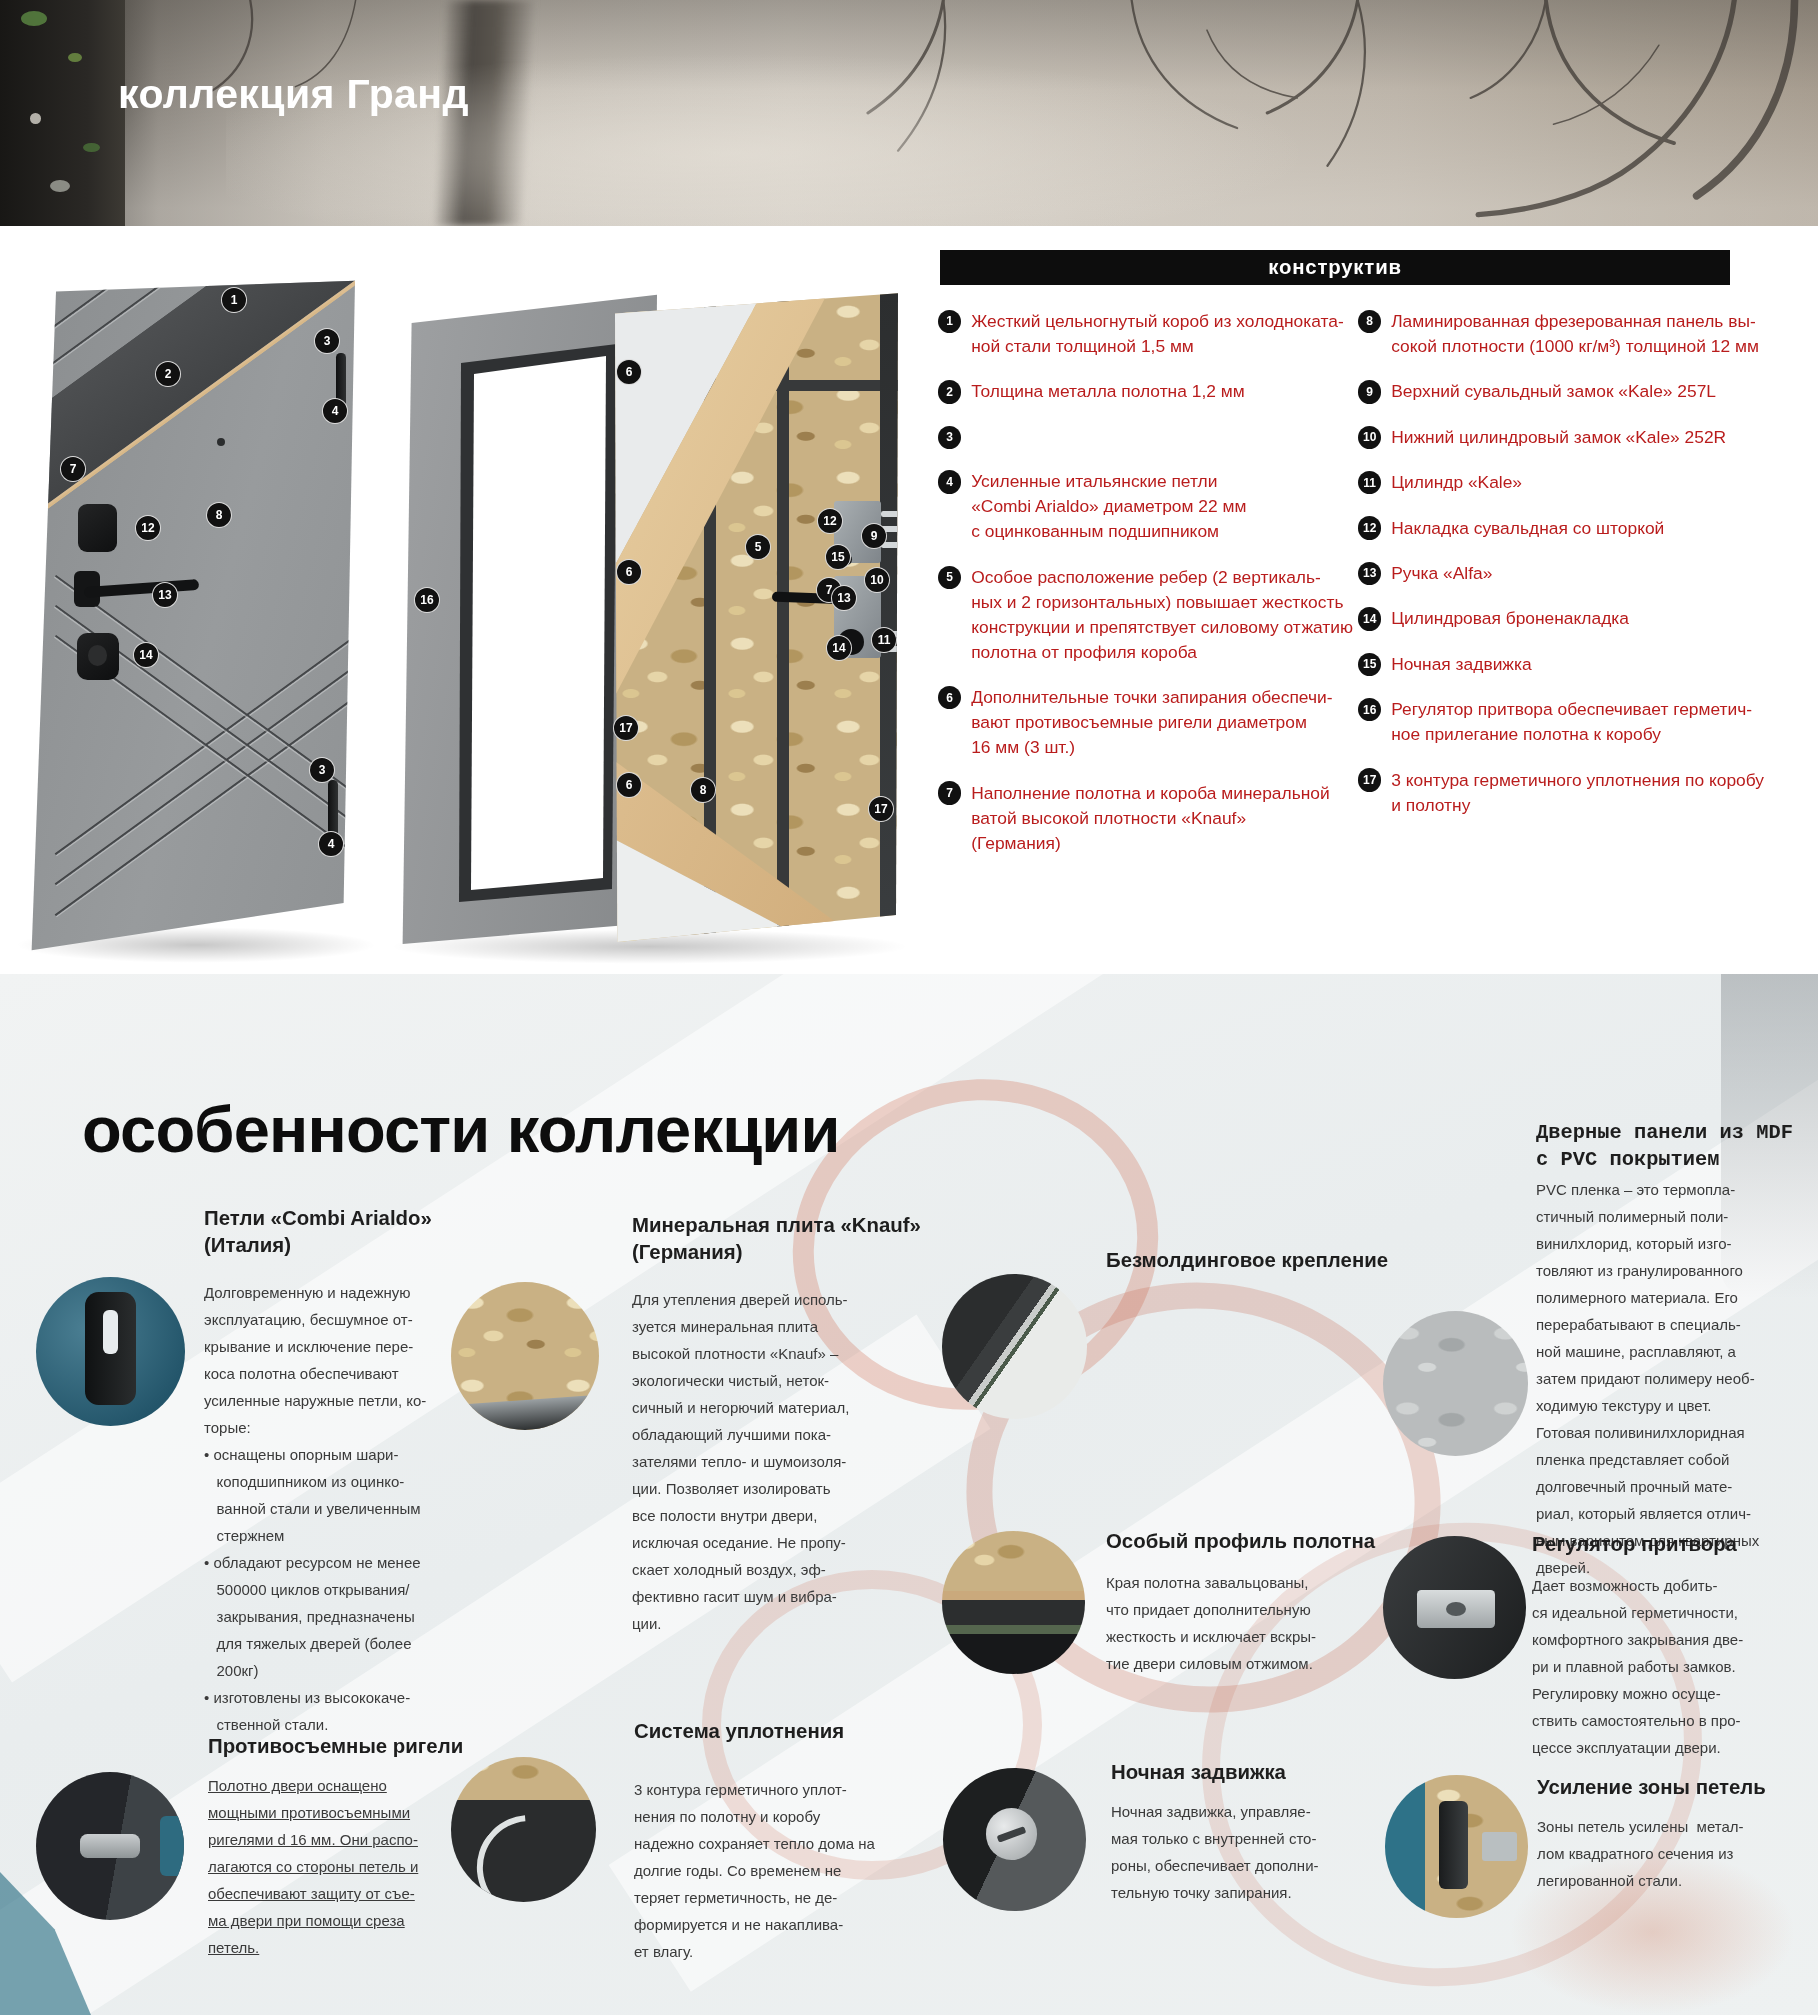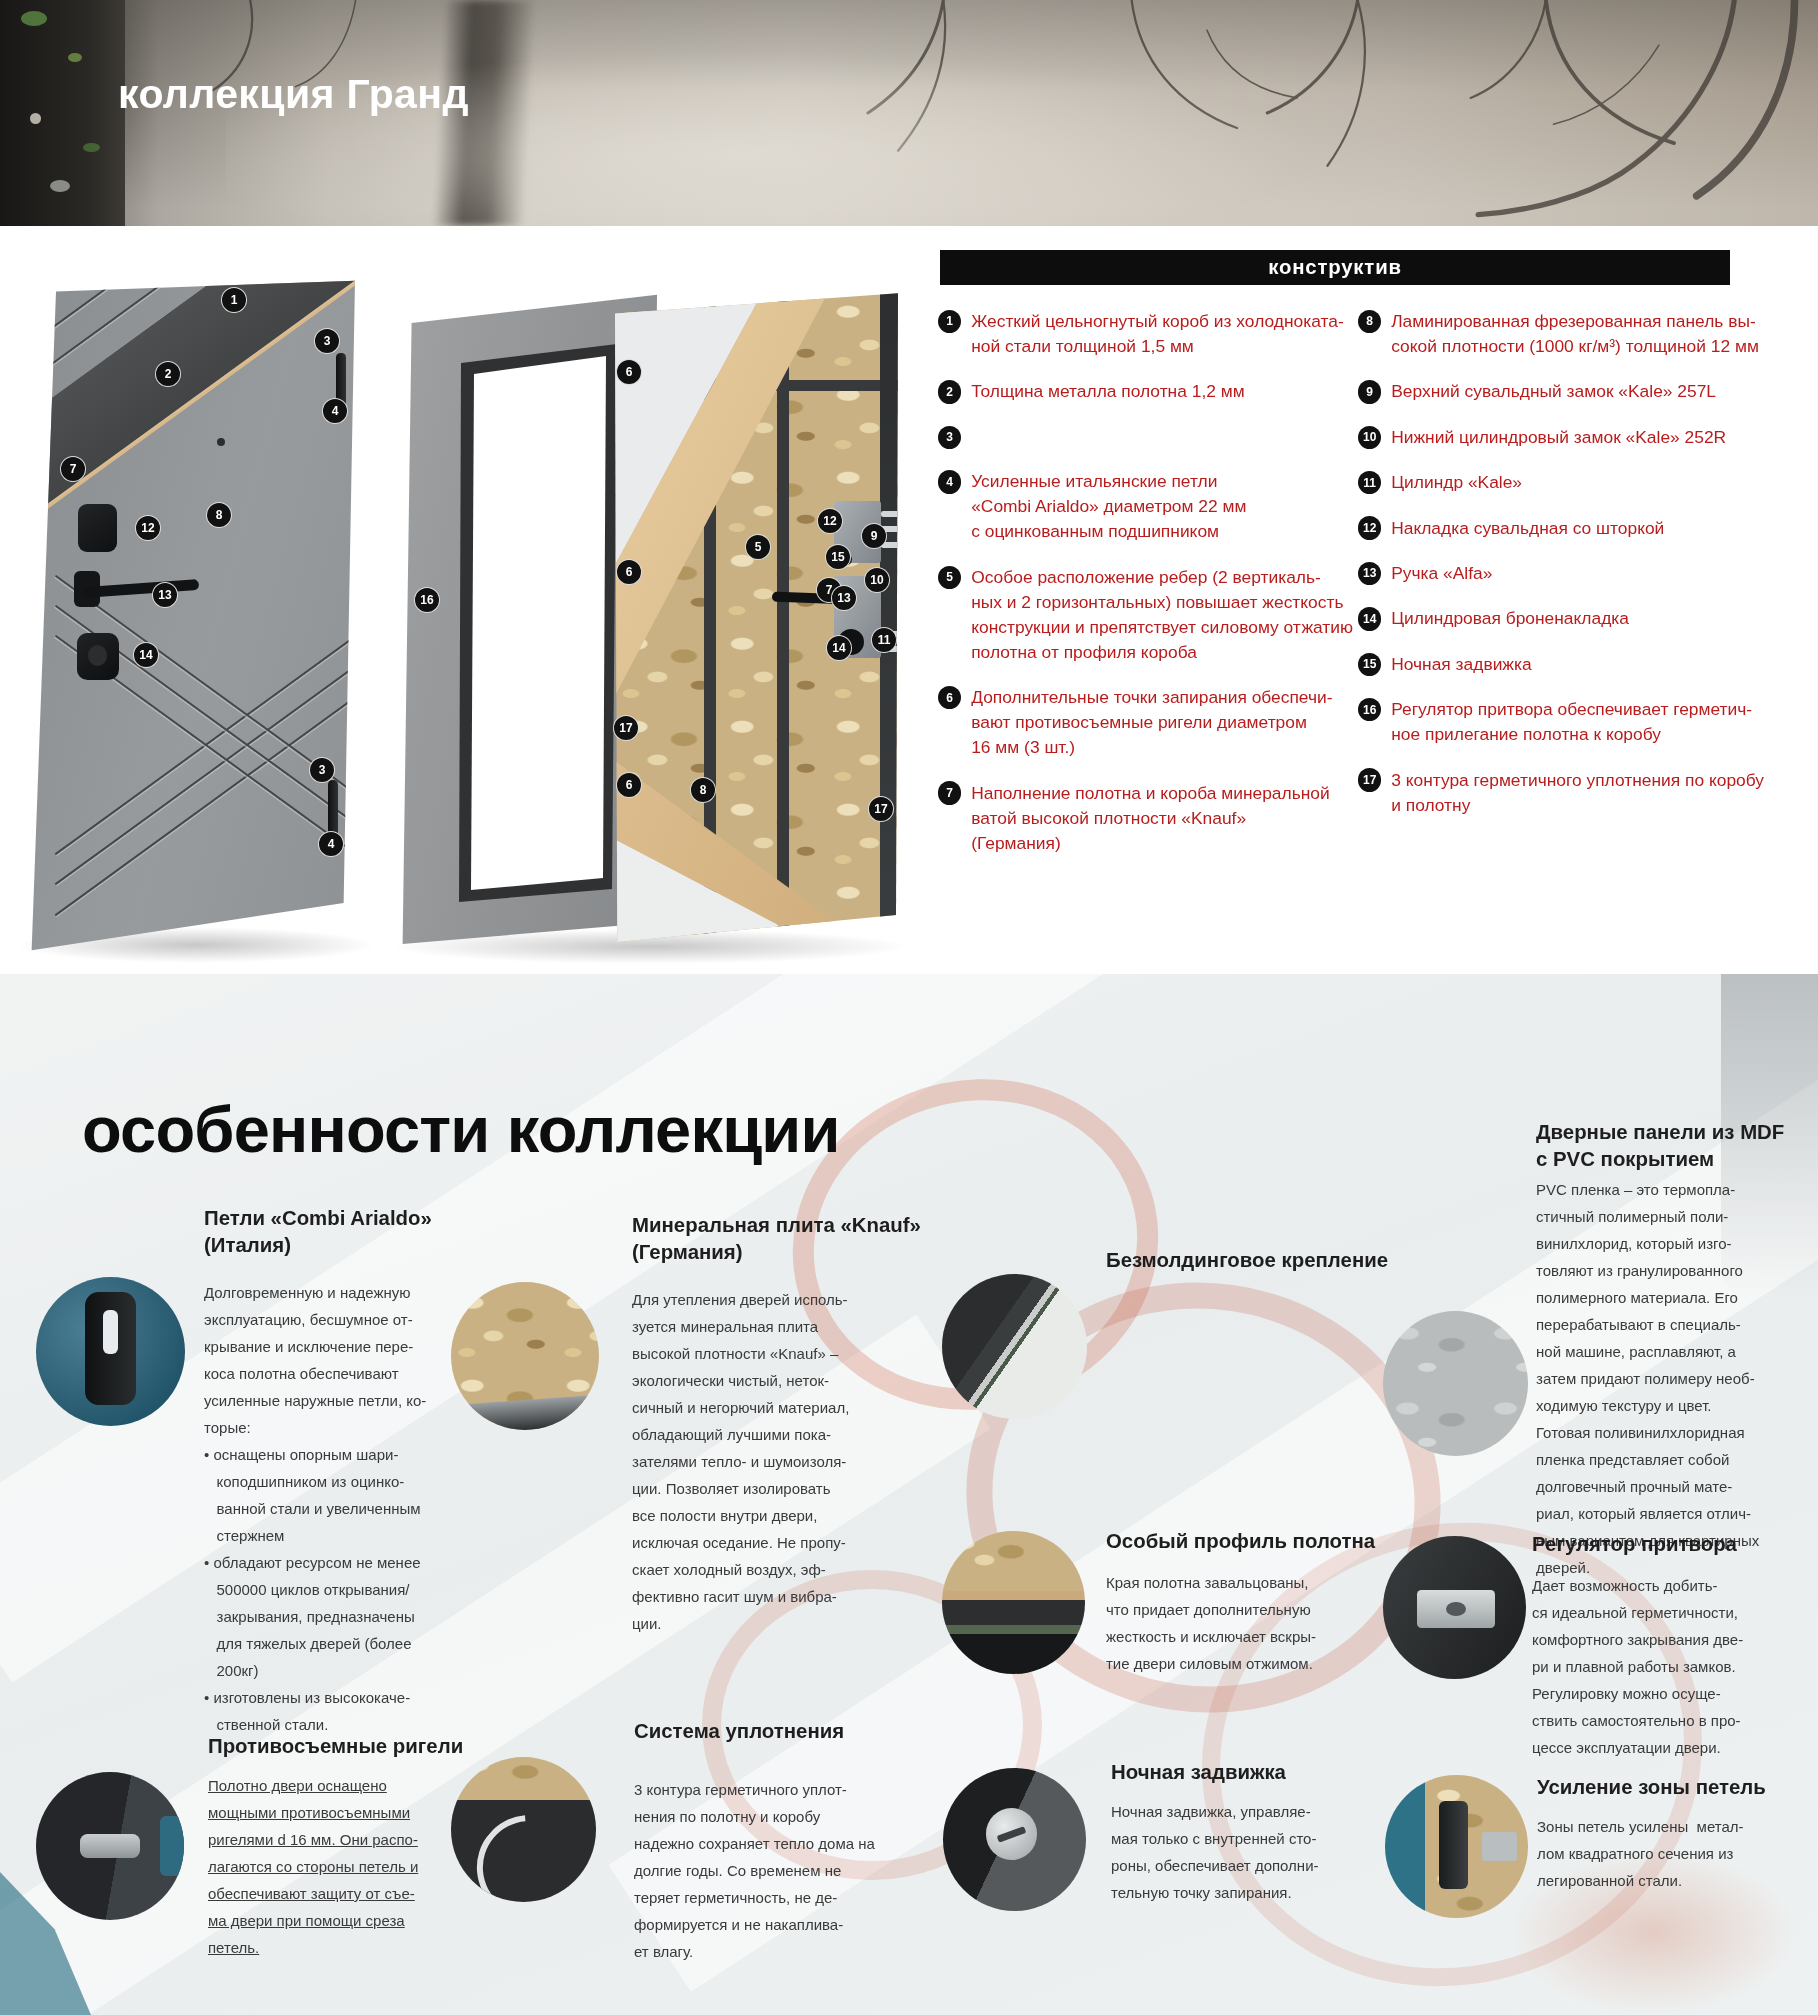--- a/index.html
+++ b/index.html
@@ -187,21 +187,21 @@
   .fc4{left:1383px;top:337px;width:145px;height:145px;}
   .fc5{left:942px;top:557px;width:143px;height:143px;}
   .fc6{left:1383px;top:562px;width:143px;height:143px;}
   .fc7{left:36px;top:798px;width:148px;height:148px;}
   .fc8{left:451px;top:783px;width:145px;height:145px;}
   .fc9{left:943px;top:794px;width:143px;height:143px;}
   .fc10{left:1385px;top:801px;width:143px;height:143px;}
   .ft1{left:204px;top:231px;} .fd1{left:204px;top:305px;}
   .ft2{left:632px;top:238px;} .fd2{left:632px;top:312px;}
   .ft3{left:1106px;top:273px;} .fd3{left:1106px;top:341px;}
-  .ft4{left:1536px;top:145px;} .fd4{left:1536px;top:202px;}
+  .ft4{left:1536px;top:145px;font-family:Liberation Mono, monospace;} .fd4{left:1536px;top:202px;}
   .ft5{left:1106px;top:554px;} .fd5{left:1106px;top:595px;}
   .ft6{left:1532px;top:557px;} .fd6{left:1532px;top:598px;}
   .ft7{left:208px;top:759px;} .fd7{left:208px;top:798px;text-decoration:underline;}
   .ft8{left:634px;top:744px;} .fd8{left:634px;top:802px;}
   .ft9{left:1111px;top:785px;} .fd9{left:1111px;top:824px;}
   .ft10{left:1537px;top:800px;} .fd10{left:1537px;top:839px;}
 </style>
 </head>
 <body>
 

